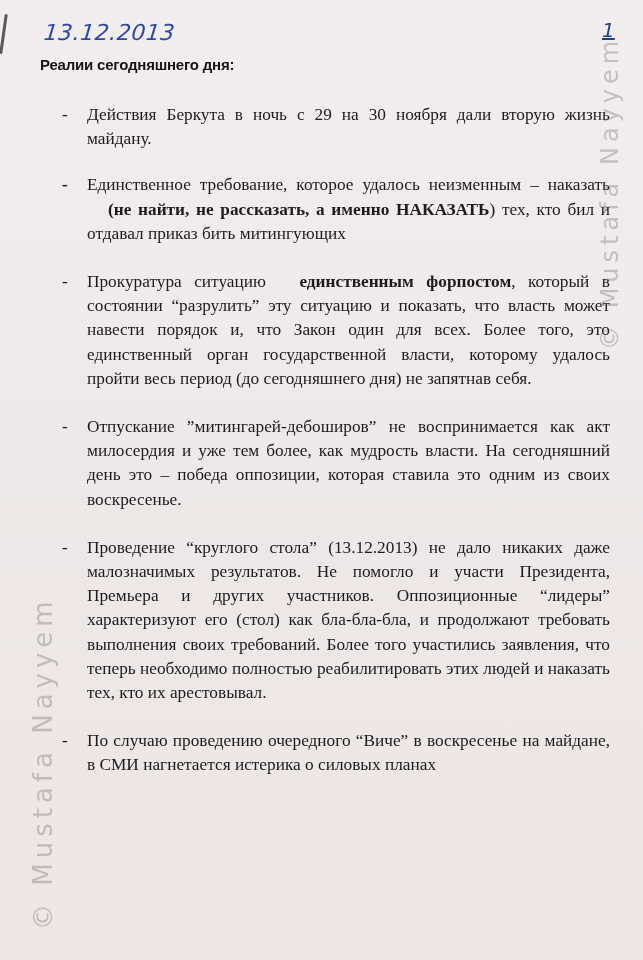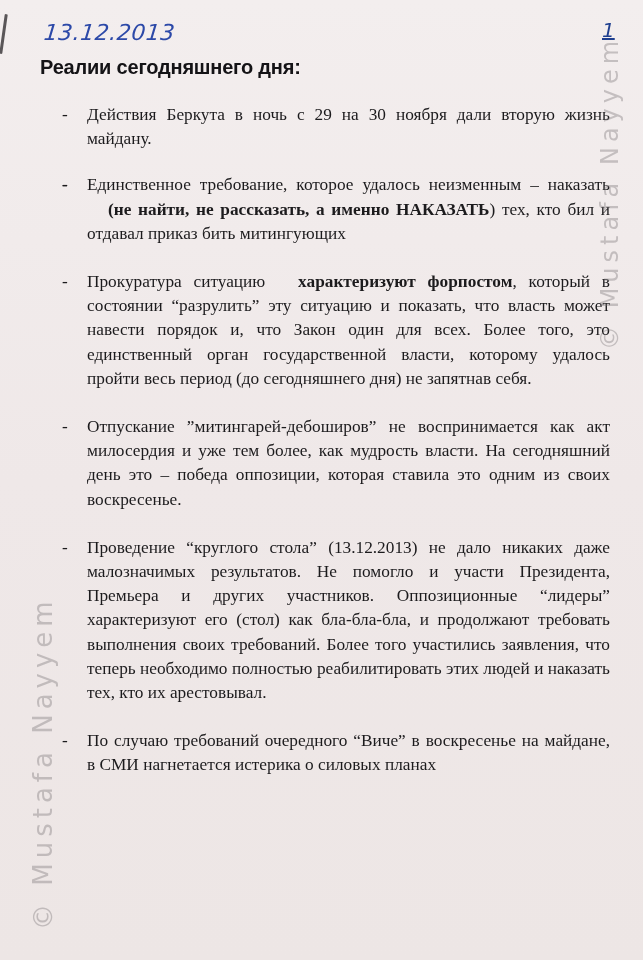--- a/index.html
+++ b/index.html
@@ -50,21 +50,21 @@
       font-size: 20px;
       color: #1f3f8f;
       text-decoration: underline;
     }
     .heading {
       position: absolute;
       left: 40px;
       top: 56px;
       font-family: "Liberation Sans", sans-serif;
       font-weight: bold;
-      font-size: 20px;
+      font-size: 15px;
       color: #141316;
       letter-spacing: -0.2px;
     }
     .bullets {
       position: absolute;
       left: 62px;
       top: 103px;
       width: 548px;
       margin: 0;
       padding: 0;
@@ -133,32 +133,32 @@
     </li>
     <li class="bullet b2">
       <span class="dash">-</span>
     </li>
     <li class="bullet b3">
       <span class="dash">-</span>
       <span>Единственное требование, которое удалось неизменным – наказать </span><b>(не найти, не рассказать, а именно НАКАЗАТЬ</b><span>) тех, кто бил и отдавал приказ бить митингующих</span>
     </li>
     <li class="bullet b4">
       <span class="dash">-</span>
-      <span>Прокуратура ситуацию </span><b>характеризуют форпостом</b><span>, который в состоянии “разрулить” эту ситуацию и показать, что власть может навести порядок и, что Закон один для всех. Более того, это единственный орган государственной власти, которому удалось пройти весь период (до сегодняшнего дня) не запятнав себя.</span>
+      <span>Прокуратура ситуацию </span><b>единственным форпостом</b><span>, который в состоянии “разрулить” эту ситуацию и показать, что власть может навести порядок и, что Закон один для всех. Более того, это единственный орган государственной власти, которому удалось пройти весь период (до сегодняшнего дня) не запятнав себя.</span>
     </li>
     <li class="bullet b5">
       <span class="dash">-</span>
       <span>Отпускание ”митингарей-дебоширов” не воспринимается как акт милосердия и уже тем более, как мудрость власти. На сегодняшний день это – победа оппозиции, которая ставила это одним из своих воскресенье.</span>
     </li>
     <li class="bullet b6">
       <span class="dash">-</span>
       <span>Проведение “круглого стола” (13.12.2013) не дало никаких даже малозначимых результатов. Не помогло и участи Президента, Премьера и других участников. Оппозиционные “лидеры” характеризуют его (стол) как бла-бла-бла, и продолжают требовать выполнения своих требований. Более того участились заявления, что теперь необходимо полностью реабилитировать этих людей и наказать тех, кто их арестовывал.</span>
     </li>
     <li class="bullet b7">
       <span class="dash">-</span>
-      <span>По случаю требований очередного “Виче” в воскресенье на майдане, в СМИ нагнетается истерика о силовых планах</span>
+      <span>По случаю проведению очередного “Виче” в воскресенье на майдане, в СМИ нагнетается истерика о силовых планах</span>
     </li>
   </ul>
 
   <div class="watermark wm-right">© Mustafa Nayyem</div>
   <div class="watermark wm-left">© Mustafa Nayyem</div>
 
 </div>
 
 </body></html>

